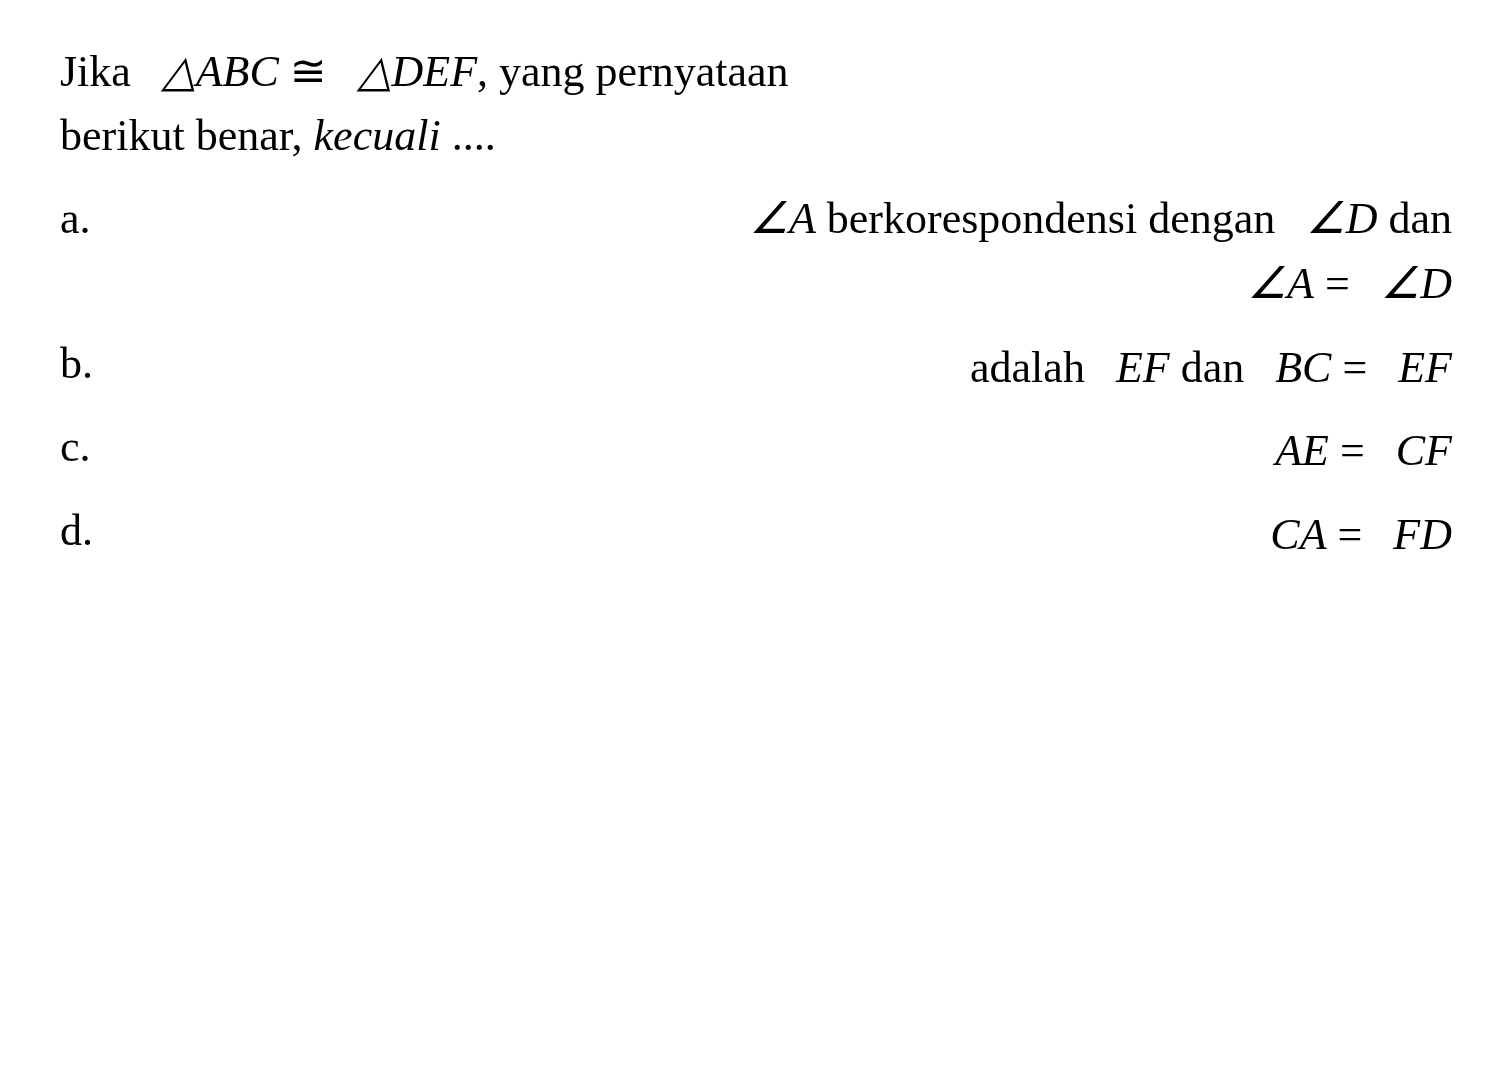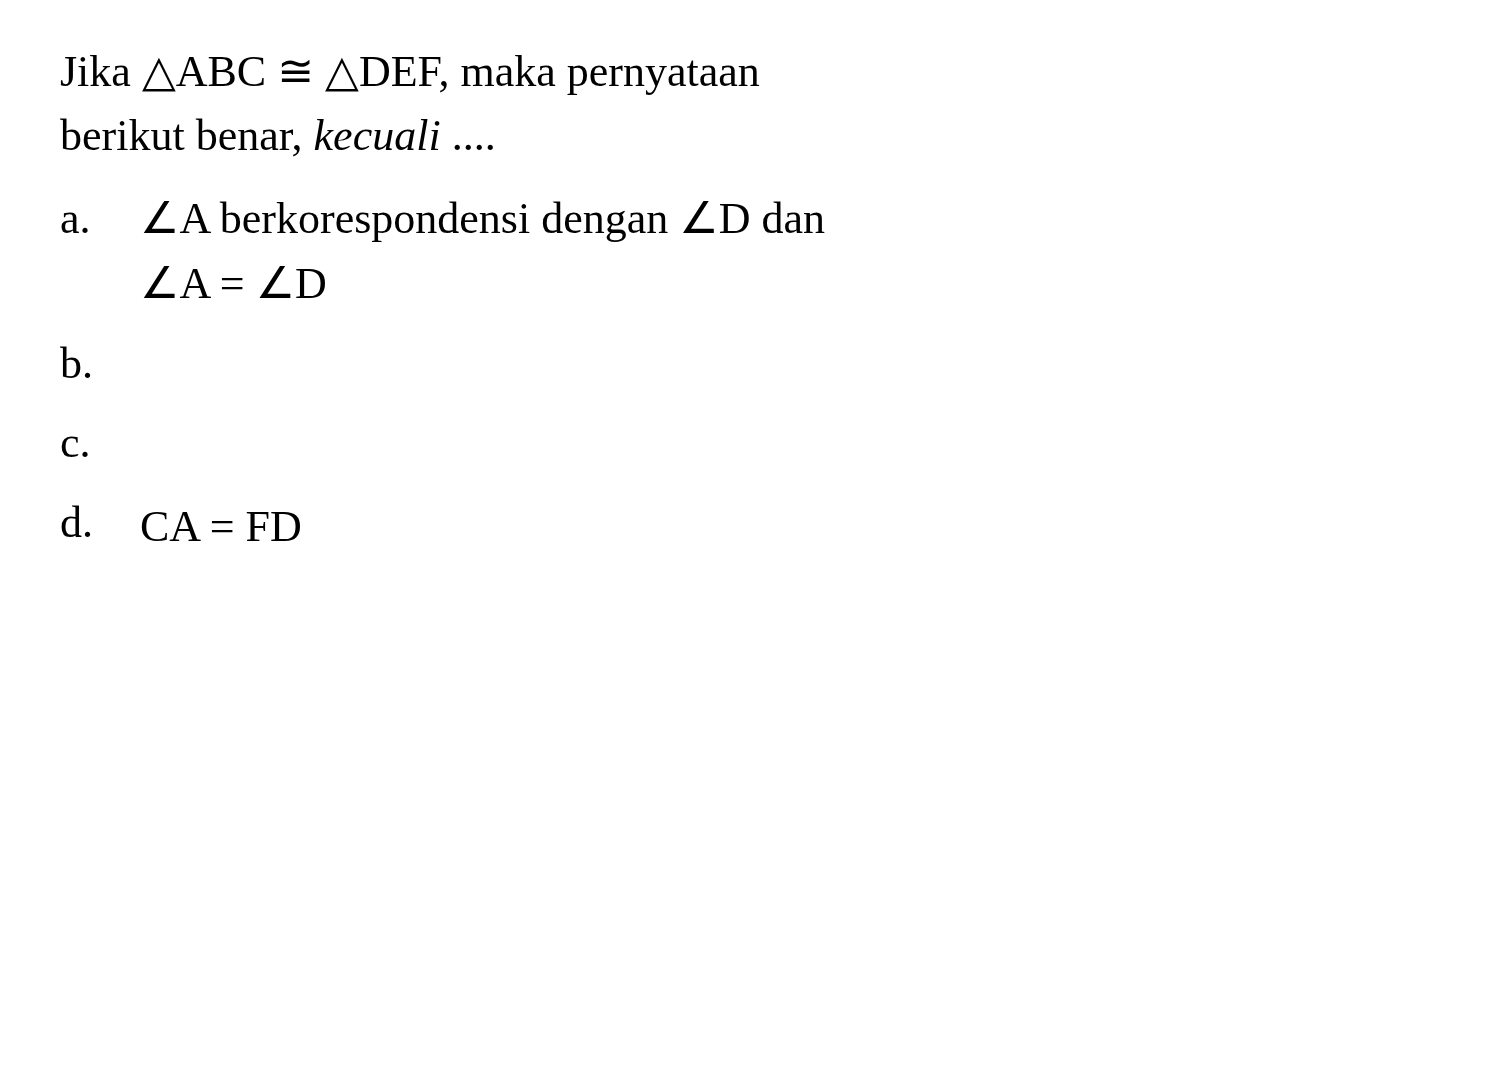--- a/index.html
+++ b/index.html
@@ -30,75 +30,80 @@
       margin-bottom: 20px;
       line-height: 1.45;
     }
 
     .italic {
       font-style: italic;
       text-align: right;
     }
 
     .math-italic {
+      font-style: italic;
+      margin-left: 20px;
     }
 
     .options {
       margin-top: 10px;
     }
 
     .option {
       display: flex;
       align-items: flex-start;
       margin-bottom: 18px;
     }
 
     .option-label {
       min-width: 80px;
       flex-shrink: 0;
     }
 
     .option-content {
       flex: 1;
+      text-align: right;
     }
 
     .option-line2 {
       display: block;
       margin-top: 4px;
       padding-left: 0px;
     }
   </style>
 </head>
 <body>
 
 <div class="content">
   <div class="question-text">
-    <span>Jika </span><span class="math-italic">△ABC</span><span> ≅ </span><span class="math-italic">△DEF</span><span>, maka pernyataan</span><br>
+    <span>Jika </span><span class="math-italic">△ABC</span><span> ≅ </span><span class="math-italic">△DEF</span><span>, yang pernyataan</span><br>
     <span>berikut benar, <span class="italic">kecuali</span> ....</span>
   </div>
 
   <div class="options">
 
     <div class="option">
       <span class="option-label">a.</span>
       <div class="option-content">
         <span><span class="math-italic">∠A</span> berkorespondensi dengan <span class="math-italic">∠D</span> dan</span>
         <span class="option-line2"><span class="math-italic">∠A</span> = <span class="math-italic">∠D</span></span>
       </div>
     </div>
 
     <div class="option">
       <span class="option-label">b.</span>
       <div class="option-content">
+        <span class="option-line2">adalah <span class="math-italic">EF</span> dan <span class="math-italic">BC</span> = <span class="math-italic">EF</span></span>
       </div>
     </div>
 
     <div class="option">
       <span class="option-label">c.</span>
       <div class="option-content">
+        <span class="option-line2"><span class="math-italic">AE</span> = <span class="math-italic">CF</span></span>
       </div>
     </div>
 
     <div class="option">
       <span class="option-label">d.</span>
       <div class="option-content">
         <span class="option-line2"><span class="math-italic">CA</span> = <span class="math-italic">FD</span></span>
       </div>
     </div>
 

